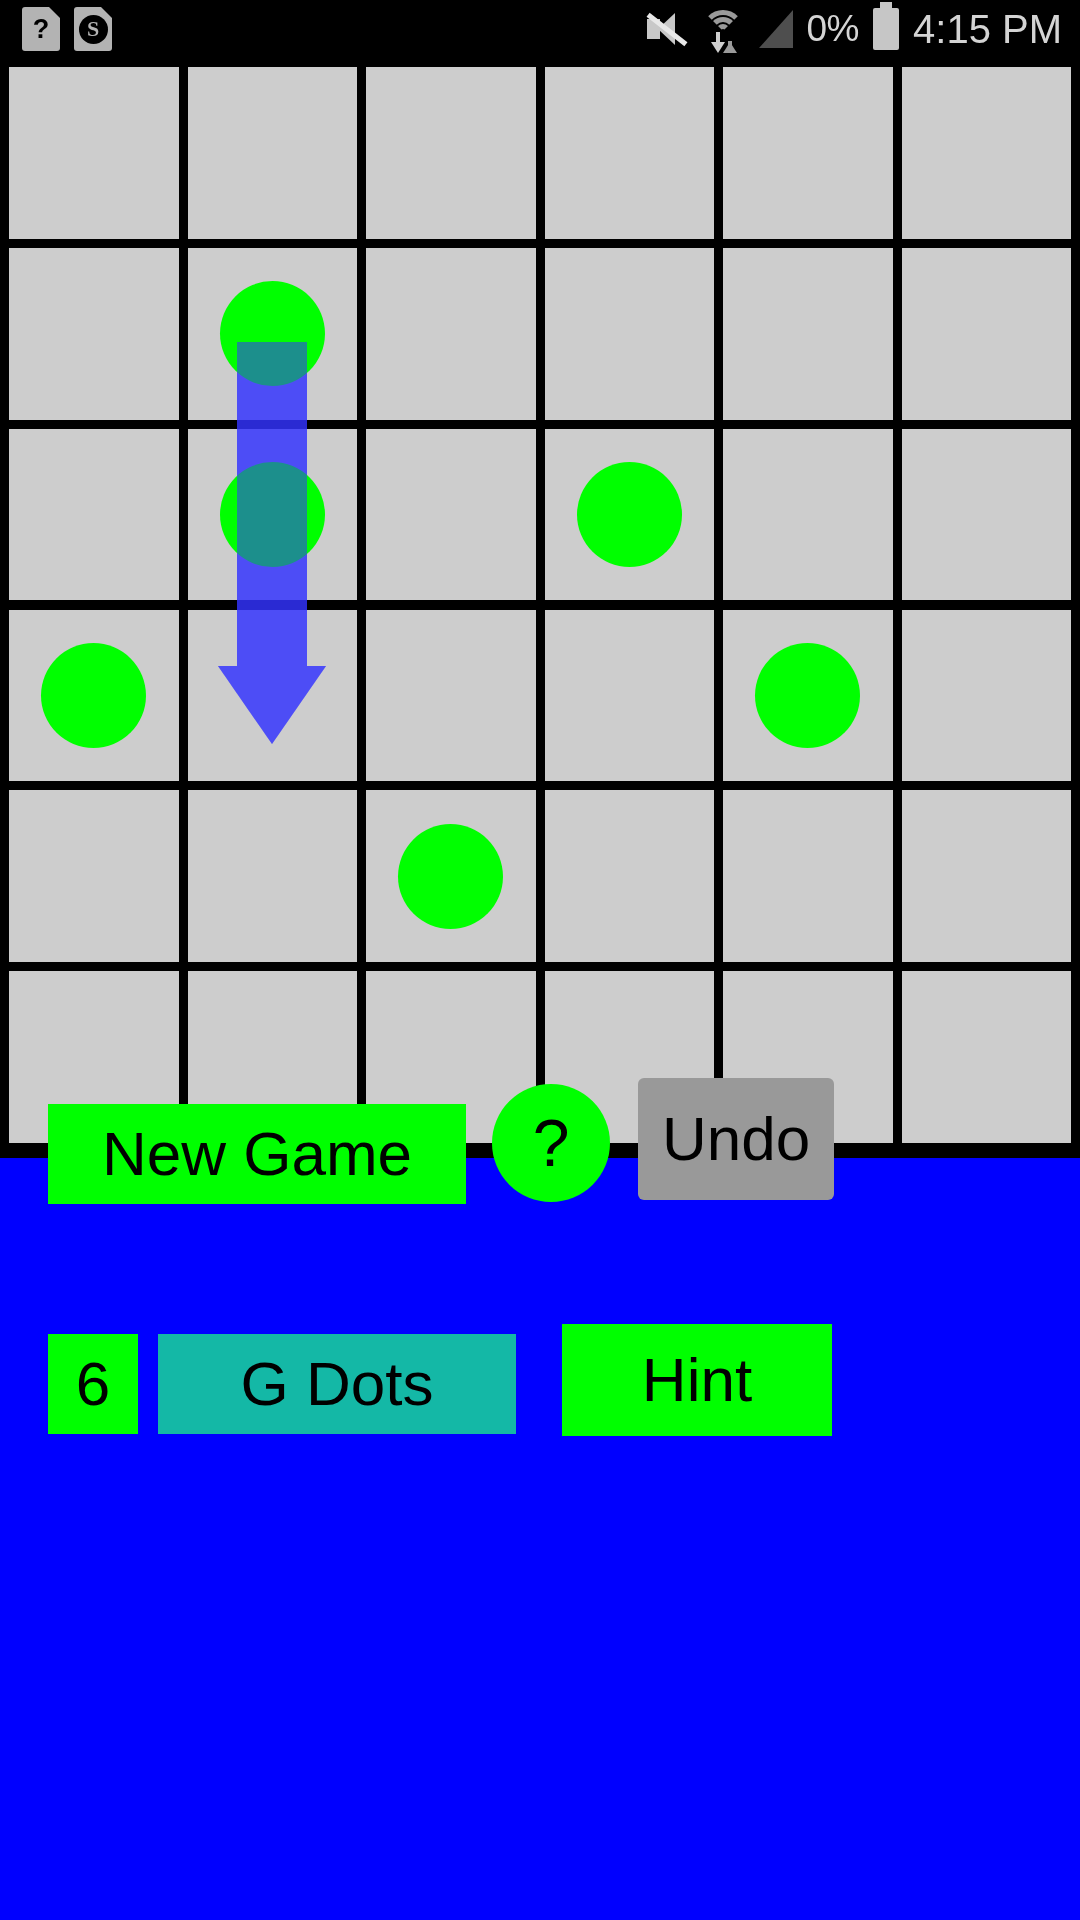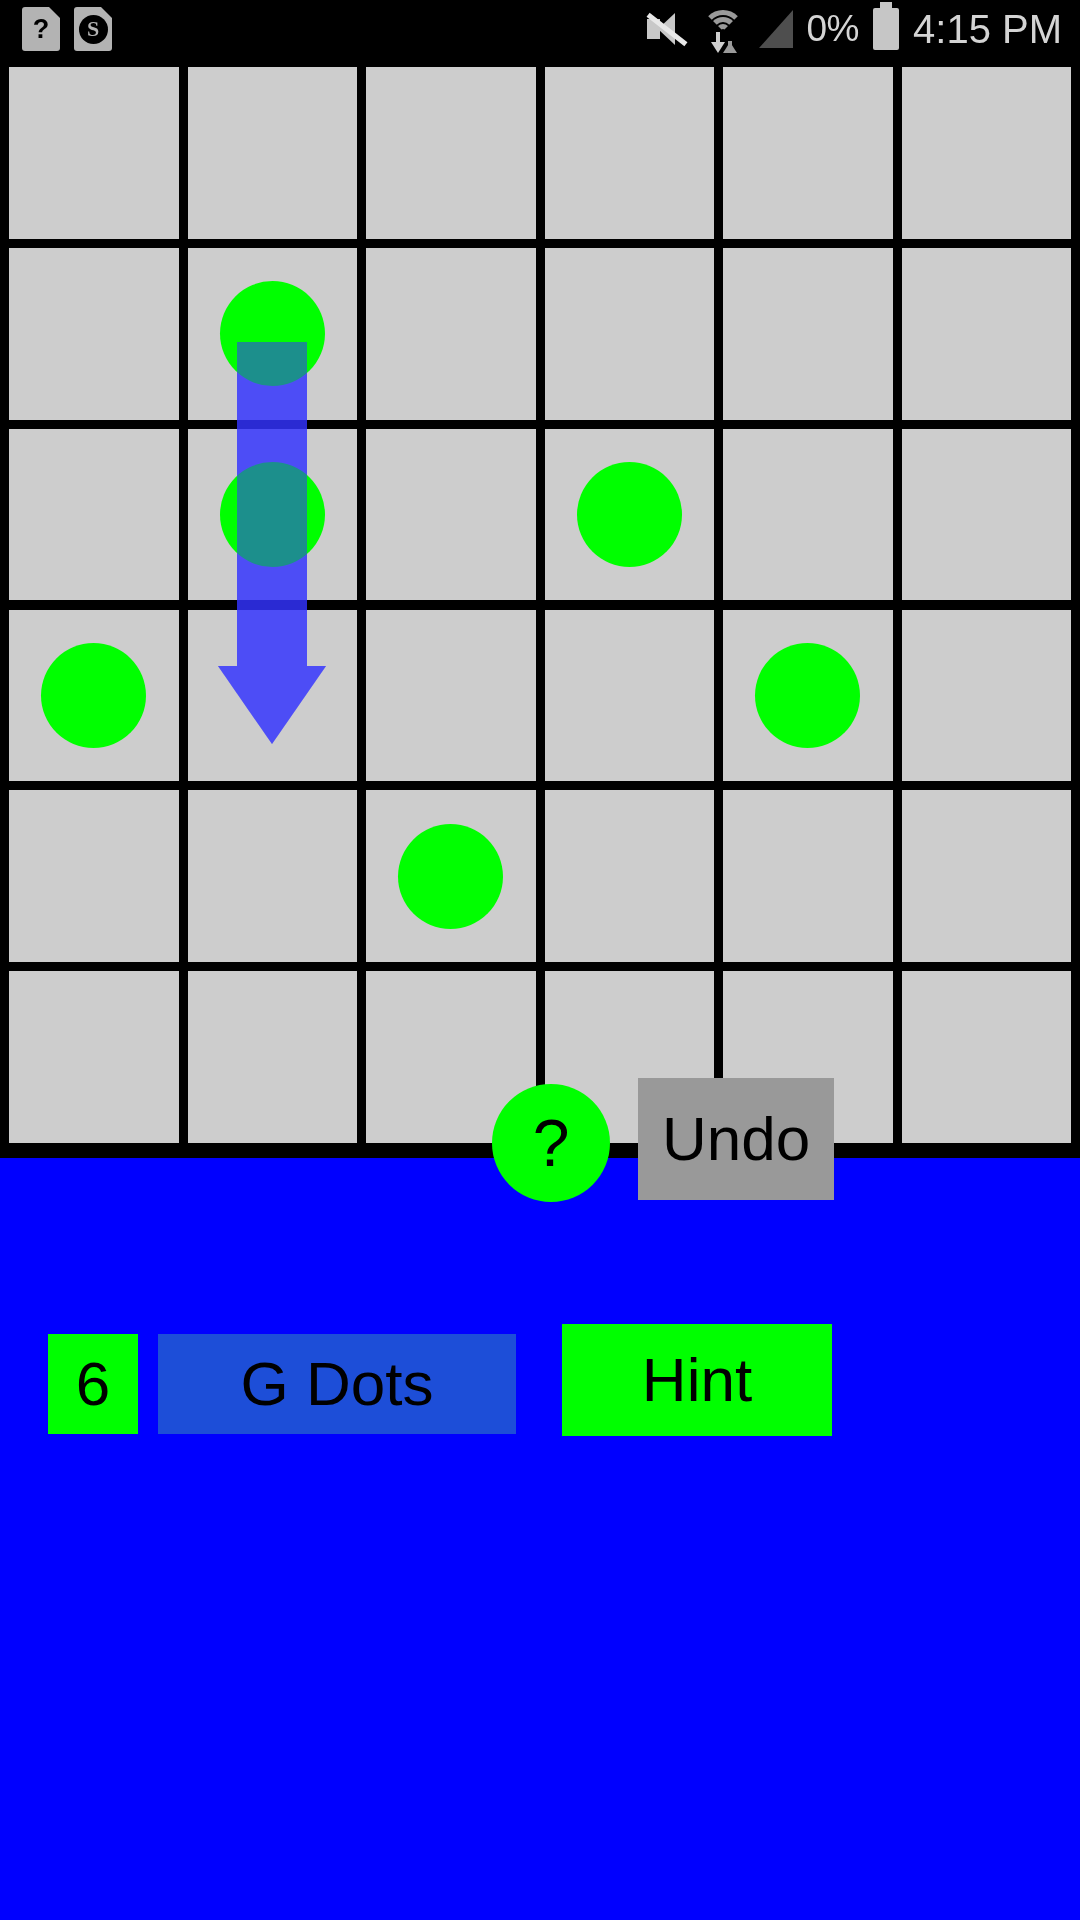--- a/index.html
+++ b/index.html
@@ -201,19 +201,20 @@
       <div class="dot" style="left: 576.705px; top: 404.038px; width: 105.09px; height: 105.09px; background: rgb(0, 255, 0);"></div>
       <div class="dot" style="left: 41.205px; top: 584.872px; width: 105.09px; height: 105.09px; background: rgb(0, 255, 0);"></div>
       <div class="dot" style="left: 755.205px; top: 584.872px; width: 105.09px; height: 105.09px; background: rgb(0, 255, 0);"></div>
       <div class="dot" style="left: 398.205px; top: 765.705px; width: 105.09px; height: 105.09px; background: rgb(0, 255, 0);"></div>
       <div class="arrow-shaft" style="left: 237.25px; top: 283.75px; width: 70px; height: 323.78px; background: rgba(51, 51, 255, 0.55);"></div>
       <div class="arrow-head" style="left: 218.25px; top: 607.53px; border-left: 54px solid transparent; border-right: 54px solid transparent; border-top: 78px solid rgba(51, 51, 255, 0.55);"></div>
     </div>
 
   <div id="control-panel" style="background: rgb(0, 0, 255);"></div>
 
+  <button class="btn" id="btn-new-game" style="background: rgb(0, 255, 0);">New Game</button>
   <button class="btn btn-circle" id="btn-help" style="background: rgb(0, 255, 0);">?</button>
-  <button class="btn btn-undo" id="btn-undo" style="background: rgb(153, 153, 153);">Undo</button>
+  <button class="btn btn-undo" id="btn-undo" style="background: rgb(153, 153, 153); border-radius: 6px;">Undo</button>
   <button class="btn" id="btn-count" style="background: rgb(0, 255, 0);">6</button>
-  <button class="btn" id="btn-gdots" style="background: #1d4ed8;">G Dots</button>
+  <button class="btn" id="btn-gdots" style="background: #14b8a6;">G Dots</button>
   <button class="btn" id="btn-hint" style="background: rgb(0, 255, 0);">Hint</button>
 
 </div>
 
 </body></html>

